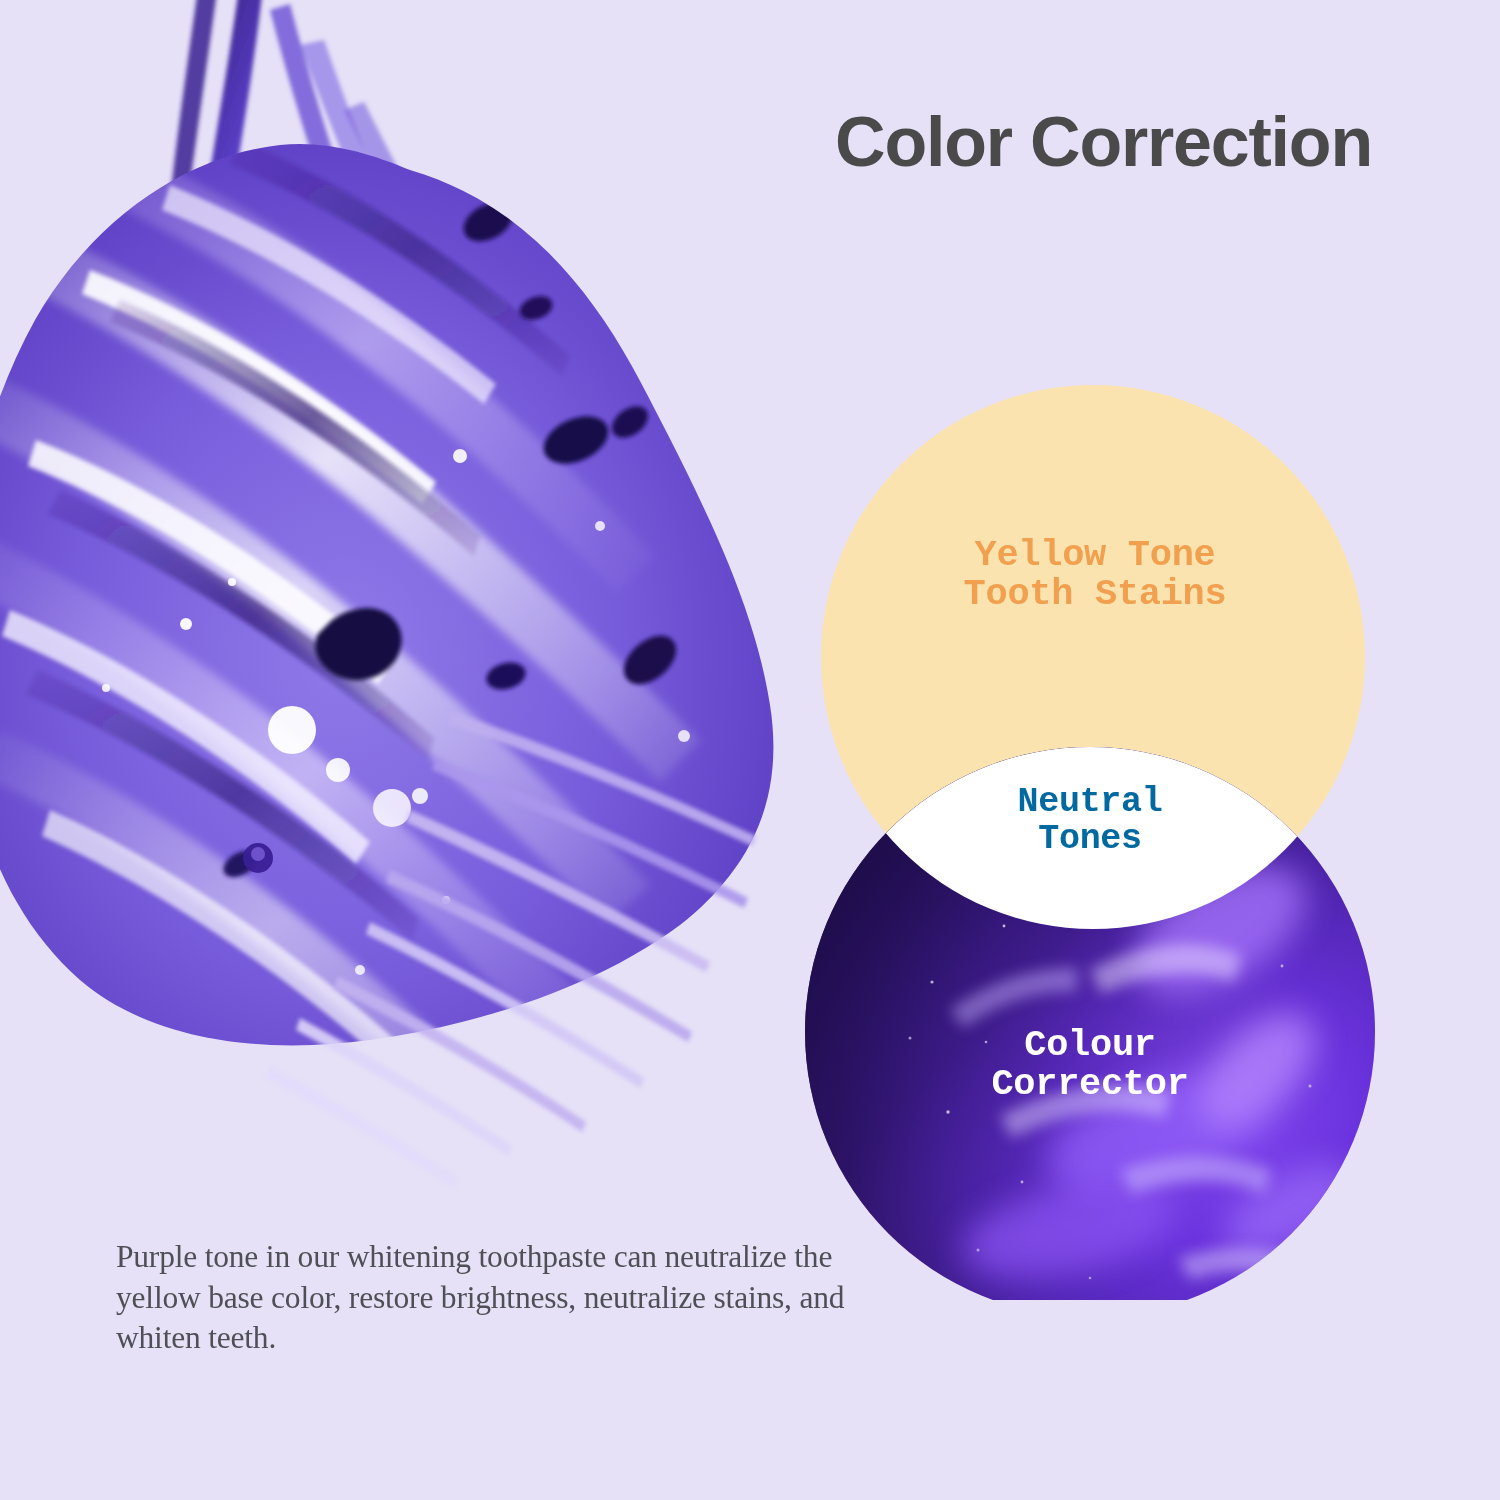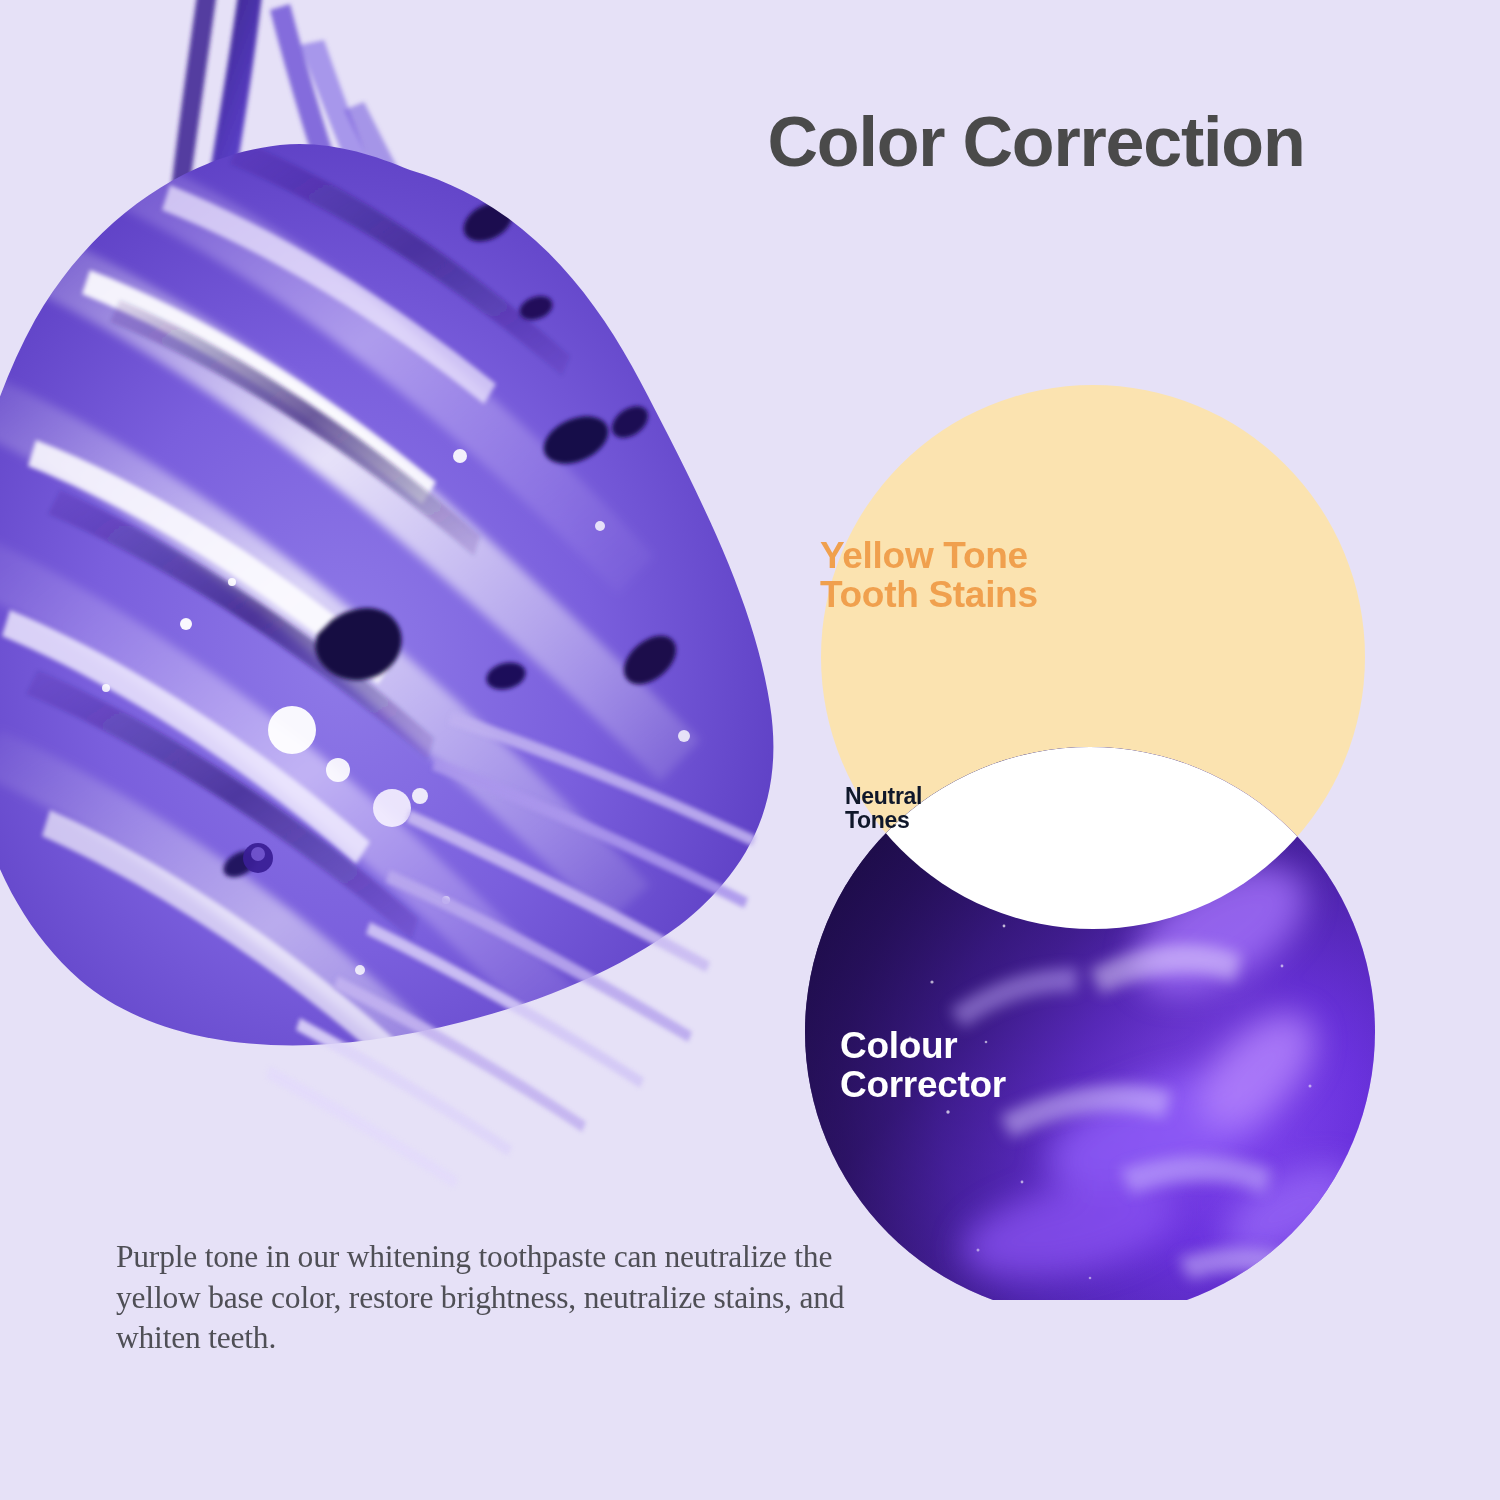--- a/index.html
+++ b/index.html
@@ -21,21 +21,21 @@
     left:-60px; top:-30px;
     width:960px; height:1230px;
     pointer-events:none;
   }
 
   
   #title-block {
     position:absolute;
     left:700px; top:108px;
     width:672px;
-    text-align:center;
+    text-align:right;
   }
   .title-line {
     display:block;
     font-size:70px;
     line-height:0.98;
     font-weight:bold;
     color:#4a4a4a;
     letter-spacing:-1.2px;
     white-space:nowrap;
   }
@@ -43,37 +43,38 @@
   
   #venn {
     position:absolute;
     left:790px; top:370px;
     width:610px; height:930px;
   }
   #venn svg { display:block; width:100%; height:100%; }
 
   .venn-label {
     position:absolute;
-    text-align:left;
+    text-align:center;
     font-weight:bold;
     line-height:1.06;
     white-space:pre-line;
     pointer-events:none;
+    font-family:Liberation Mono, monospace;
   }
   #label-yellow {
     left:820px; top:536px; width:550px;
     font-size:37px;
     letter-spacing:-0.3px;
     color:#f0a04e;
   }
   #label-neutral {
     left:845px; top:784px; width:490px;
-    font-size:23px;
+    font-size:35px;
     letter-spacing:-0.3px;
-    color:#0f172a;
+    color:#0369a1;
   }
   #label-corrector {
     left:840px; top:1026px; width:500px;
     font-size:37px;
     letter-spacing:-0.3px;
     color:#ffffff;
   }
 
   
   #body-copy {

